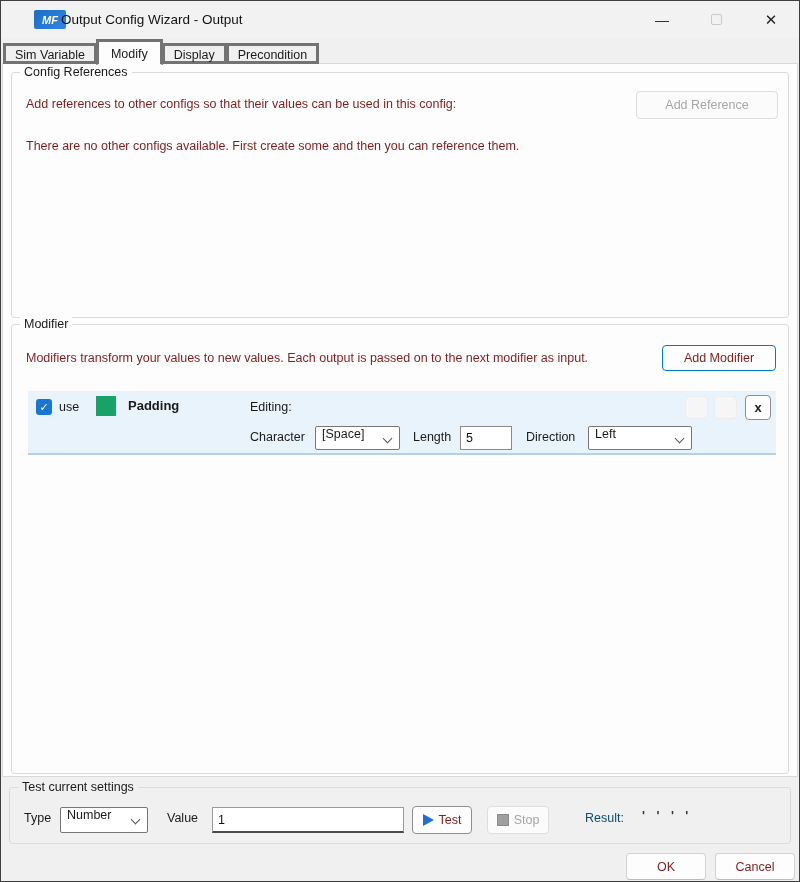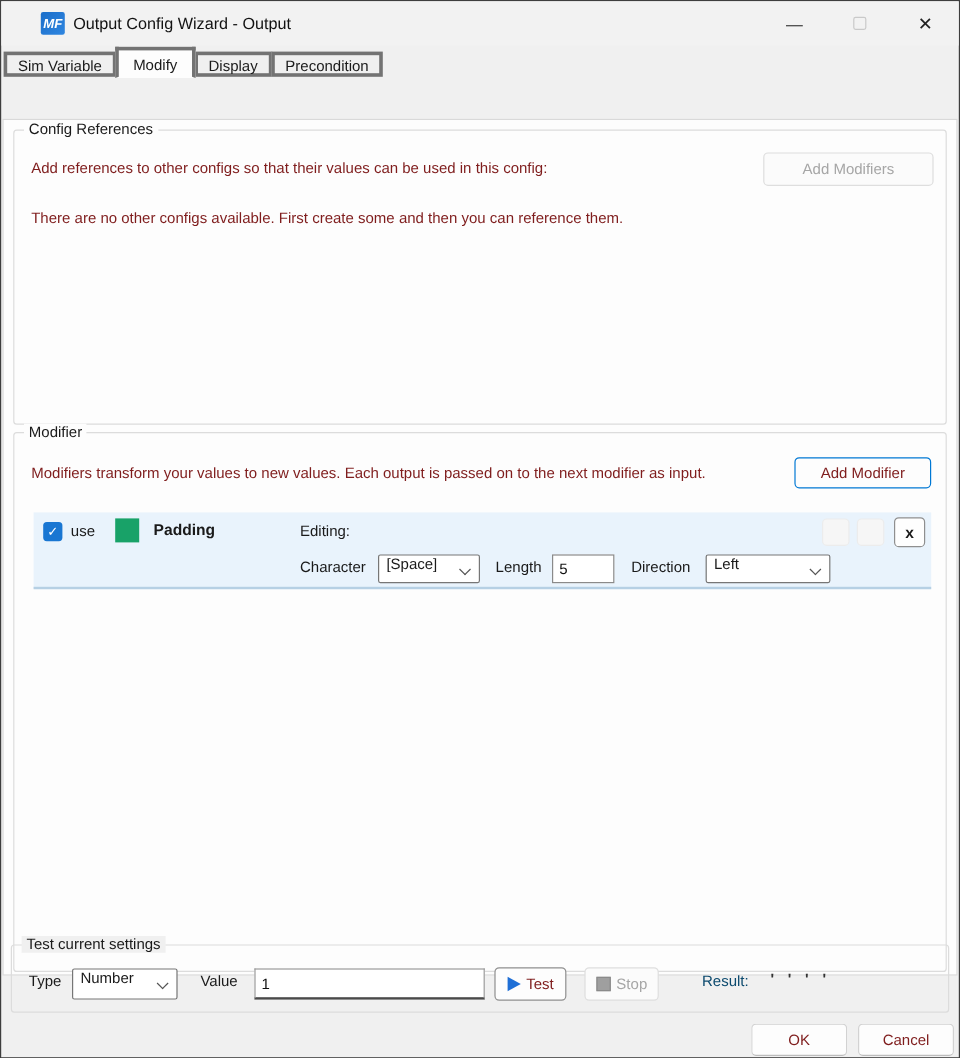--- a/index.html
+++ b/index.html
@@ -5,21 +5,21 @@
   * { margin:0; padding:0; box-sizing:border-box; }
   html,body { background:#d7d7d7; font-family:"Liberation Sans","DejaVu Sans",sans-serif; }
   .dialog {
     position:relative; width:800px; height:882px;
     background:#f0f0f0; border:1px solid #3e3e3e; overflow:hidden;
     color:#1a1a1a; font-size:12.5px;
   }
   
   .titlebar { position:absolute; top:0; left:0; right:0; height:37px; background:#f2f2f2; }
   .app-icon {
-    position:absolute; left:33px; top:9px; width:20px; height:19px;
+    position:absolute; left:33px; top:9px; width:32px; height:19px;
     background:linear-gradient(135deg,#1b6ec9,#2f86e0); border-radius:2px;
     color:#fff; font-weight:bold; font-style:italic; font-size:11px;
     display:flex; align-items:center; justify-content:center;
   }
   .title-text { position:absolute; left:60px; top:0; line-height:37px; font-size:13.5px; color:#121212; }
   .win-ctrl { position:absolute; top:0; width:46px; height:37px; display:flex; align-items:center; justify-content:center; cursor:default; }
   .ctrl-min { right:114px; font-size:14px; color:#333; }
   .ctrl-max { right:60px; }
   .ctrl-close { right:5px; font-size:15px; color:#222; }
   .max-box { width:11px; height:11px; border:1px solid #c9c9c9; border-radius:2px; }
@@ -29,21 +29,21 @@
     background:#f0f0f0; border:3px solid #737373; height:21px;
     padding:2px 9px 3px; margin-left:-1px; font-size:12.5px; white-space:nowrap;
   }
   .tab.selected {
     background:#fdfdfd; height:26px; padding:5px 12px; position:relative; z-index:6;
     border-bottom:1px solid #fdfdfd; margin-bottom:-1px;
   }
   
   .tabpage {
     position:absolute; top:62px; left:1px; width:796px; height:714px;
-    background:#fdfdfd; border:1px solid #d9d9d9;margin-top:36px;
+    background:#fdfdfd; border:1px solid #d9d9d9;
   }
   .groupbox { position:absolute; border:1px solid #dcdcdc; border-radius:3px; }
   .grouplabel { position:absolute; top:-8px; left:8px; padding:0 4px; background:#fdfdfd; font-size:12.5px; color:#1a1a1a; white-space:nowrap; }
   .grouplabel.on-gray { background:#f0f0f0; }
   .gb-config { left:8px; top:8px; width:778px; height:246px; }
   .gb-modifier { left:8px; top:260px; width:778px; height:450px; }
   .desc { position:absolute; left:14px; font-size:12.5px; color:#7f1d1d; }
   .btn {
     position:absolute; display:flex; align-items:center; justify-content:center; gap:5px;
     background:#fdfdfd; border:1px solid #d2d2d2; border-bottom-color:#bdbdbd;
@@ -135,21 +135,21 @@
     <div class="tab selected">Modify</div>
     <div class="tab">Display</div>
     <div class="tab">Precondition</div>
   </div>
 
   <div class="tabpage">
 
     <div class="groupbox gb-config">
       <div class="grouplabel">Config References</div>
       <div class="desc" style="top:24px;">Add references to other configs so that their values can be used in this config:</div>
-      <div class="btn disabled btn-add-ref">Add Modifiers</div>
+      <div class="btn disabled btn-add-ref">Add Reference</div>
       <div class="desc" style="top:66px;">There are no other configs available. First create some and then you can reference them.</div>
     </div>
 
     <div class="groupbox gb-modifier">
       <div class="grouplabel">Modifier</div>
       <div class="desc" style="top:26px;">Modifiers transform your values to new values. Each output is passed on to the next modifier as input.</div>
       <div class="btn btn-add-mod">Add Modifier</div>
 
       <div class="modrow">
         <div class="checkbox">

